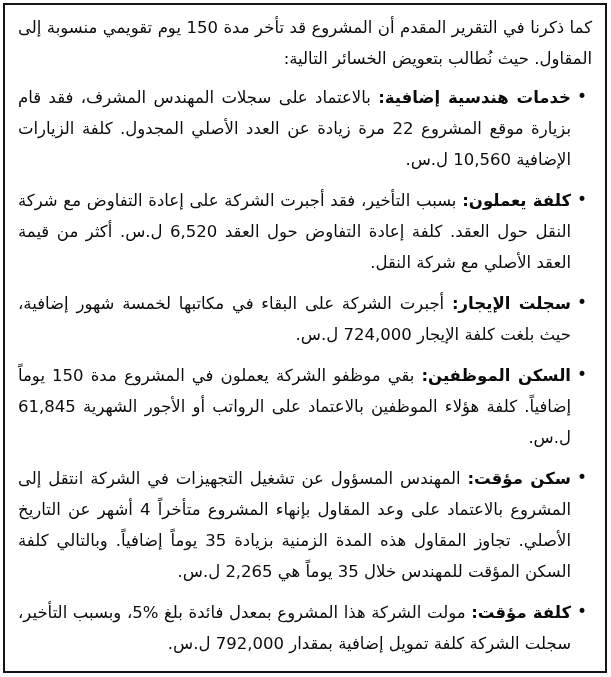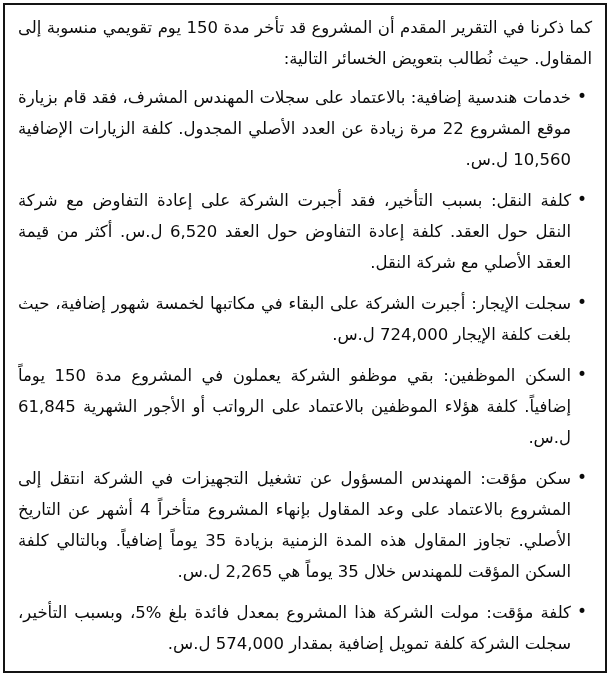--- a/index.html
+++ b/index.html
@@ -51,56 +51,56 @@
     margin-bottom: 0;
   }
   .bullet {
     position: absolute;
     right: 0;
     top: -1px;
     font-size: 17px;
     color: #0b0b0b;
   }
   .term {
-    font-weight: 400;
+    font-weight: 700;
   }
 </style>
 </head>
 <body>
 
 <div class="page">
   <div class="frame">
     <div class="content">
 
       <p class="intro">كما ذكرنا في التقرير المقدم أن المشروع قد تأخر مدة 150 يوم تقويمي منسوبة إلى المقاول. حيث نُطالب بتعويض الخسائر التالية:</p>
 
       <ul class="loss-list">
 
         <li>
           <span class="bullet">•</span><span class="term">خدمات هندسية إضافية:</span><span> بالاعتماد على سجلات المهندس المشرف، فقد قام بزيارة موقع المشروع 22 مرة زيادة عن العدد الأصلي المجدول. كلفة الزيارات الإضافية 10,560 ل.س.</span>
         </li>
 
         <li>
-          <span class="bullet">•</span><span class="term">كلفة النقل:</span><span> بسبب التأخير، فقد أجبرت الشركة على إعادة التفاوض مع شركة النقل حول العقد. كلفة إعادة التفاوض حول العقد 6,520 ل.س. أكثر من قيمة العقد الأصلي مع شركة النقل.</span>
+          <span class="bullet">•</span><span class="term">كلفة يعملون:</span><span> بسبب التأخير، فقد أجبرت الشركة على إعادة التفاوض مع شركة النقل حول العقد. كلفة إعادة التفاوض حول العقد 6,520 ل.س. أكثر من قيمة العقد الأصلي مع شركة النقل.</span>
         </li>
 
         <li>
           <span class="bullet">•</span><span class="term">سجلت الإيجار:</span><span> أجبرت الشركة على البقاء في مكاتبها لخمسة شهور إضافية، حيث بلغت كلفة الإيجار 724,000 ل.س.</span>
         </li>
 
         <li>
           <span class="bullet">•</span><span class="term">السكن الموظفين:</span><span> بقي موظفو الشركة يعملون في المشروع مدة 150 يوماً إضافياً. كلفة هؤلاء الموظفين بالاعتماد على الرواتب أو الأجور الشهرية 61,845 ل.س.</span>
         </li>
 
         <li>
           <span class="bullet">•</span><span class="term">سكن مؤقت:</span><span> المهندس المسؤول عن تشغيل التجهيزات في الشركة انتقل إلى المشروع بالاعتماد على وعد المقاول بإنهاء المشروع متأخراً 4 أشهر عن التاريخ الأصلي. تجاوز المقاول هذه المدة الزمنية بزيادة 35 يوماً إضافياً. وبالتالي كلفة السكن المؤقت للمهندس خلال 35 يوماً هي 2,265 ل.س.</span>
         </li>
 
         <li>
-          <span class="bullet">•</span><span class="term">كلفة مؤقت:</span><span> مولت الشركة هذا المشروع بمعدل فائدة بلغ %5، وبسبب التأخير، سجلت الشركة كلفة تمويل إضافية بمقدار 574,000 ل.س.</span>
+          <span class="bullet">•</span><span class="term">كلفة مؤقت:</span><span> مولت الشركة هذا المشروع بمعدل فائدة بلغ %5، وبسبب التأخير، سجلت الشركة كلفة تمويل إضافية بمقدار 792,000 ل.س.</span>
         </li>
 
         <li>
           <span class="bullet">•</span>
         </li>
 
       </ul>
 
     </div>
   </div>

